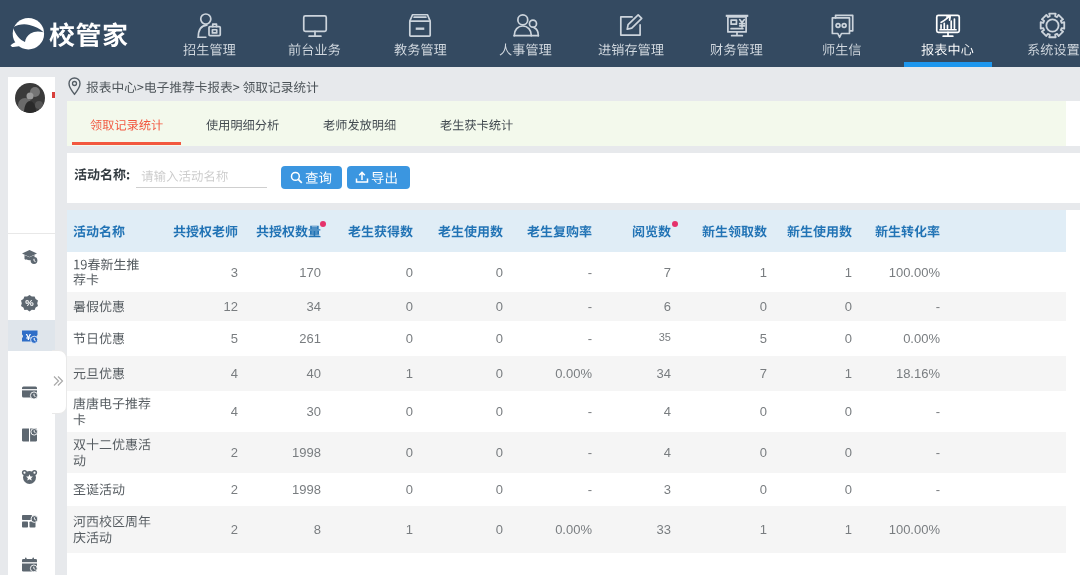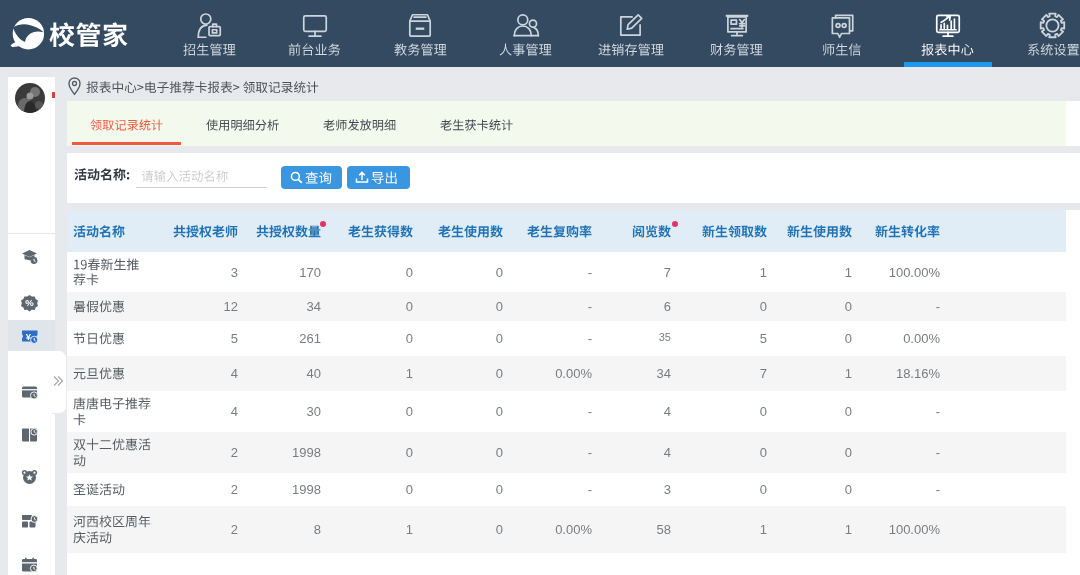--- a/index.html
+++ b/index.html
@@ -436,15 +436,15 @@
 <div style="position:absolute;left:73.0px;top:529.9px;width:40px;height:16.9px">
     <svg width="40" height="16.9" viewBox="0 -12.35 40 16.90" style="position:absolute;overflow:visible">
       <path d="M5.9 -10.6C6.3 -10.2 6.6 -9.7 6.8 -9.3H1.5V-5.8C1.5 -4 1.4 -1.4 0.4 0.5C0.6 0.6 1 0.8 1.2 1C2.3 -0.9 2.5 -3.8 2.5 -5.8V-8.4H12.4V-9.3H7.9C7.7 -9.8 7.2 -10.5 6.8 -10.9ZM7.1 -8C7 -7.3 7 -6.6 6.9 -5.8H3.2V-4.9H6.7C6.3 -2.9 5.3 -0.9 2.7 0.2C2.9 0.4 3.2 0.8 3.3 1C5.7 -0.1 6.8 -1.8 7.4 -3.7C8.4 -1.7 10 0 11.8 1C12 0.7 12.3 0.3 12.5 0.1C10.5 -0.8 8.8 -2.7 7.9 -4.9H12.1V-5.8H7.9C8 -6.6 8.1 -7.3 8.1 -8ZM14.2 -10.1C15 -9.6 16.1 -9 16.6 -8.6L17.2 -9.4C16.6 -9.8 15.5 -10.4 14.7 -10.8ZM13.5 -6.5C14.3 -6.1 15.4 -5.4 16 -5.1L16.5 -5.9C15.9 -6.2 14.8 -6.8 14.1 -7.2ZM13.8 0.2 14.7 0.9C15.4 -0.3 16.4 -2 17 -3.3L16.3 -4C15.6 -2.5 14.5 -0.8 13.8 0.2ZM17.2 -7.1V-6.2H20.9V-4H18.1V1H19V0.5H23.6V1H24.6V-4H21.8V-6.2H25.4V-7.1H21.8V-9.4C23 -9.6 24 -9.8 24.9 -10.1L24.1 -10.9C22.7 -10.4 20 -9.9 17.8 -9.7C17.9 -9.5 18 -9.1 18.1 -8.9C19 -9 20 -9.1 20.9 -9.2V-7.1ZM19 -0.4V-3.1H23.6V-0.4ZM27.2 -9.9V-9H32.2V-9.9ZM34.5 -10.7C34.5 -9.8 34.5 -8.8 34.5 -7.9H32.6V-7H34.4C34.3 -4 33.7 -1.3 32 0.3C32.2 0.5 32.6 0.8 32.7 1C34.6 -0.8 35.2 -3.8 35.4 -7H37.3C37.2 -2.4 37 -0.6 36.6 -0.2C36.5 -0.1 36.4 -0.1 36.1 -0.1C35.9 -0.1 35.2 -0.1 34.5 -0.1C34.6 0.2 34.7 0.6 34.7 0.8C35.4 0.9 36.2 0.9 36.6 0.8C37 0.8 37.2 0.7 37.5 0.4C37.9 -0.2 38.1 -2.1 38.3 -7.4C38.3 -7.6 38.3 -7.9 38.3 -7.9H35.4C35.4 -8.8 35.5 -9.8 35.5 -10.7ZM27.2 -0.6 27.2 -0.6V-0.6C27.5 -0.7 27.9 -0.9 31.6 -1.7L31.8 -0.8L32.7 -1.1C32.4 -2 31.8 -3.6 31.3 -4.7L30.5 -4.5C30.8 -3.9 31 -3.2 31.3 -2.5L28.2 -1.9C28.7 -3 29.2 -4.5 29.5 -5.9H32.4V-6.8H26.7V-5.9H28.5C28.2 -4.3 27.6 -2.8 27.4 -2.4C27.2 -1.9 27.1 -1.5 26.8 -1.5C27 -1.2 27.1 -0.8 27.2 -0.6Z" fill="#565c61"></path>
     </svg>
   </div>
 <div class="abs" style="right:842px;top:522.0px;font-size:13px;color:#797d80;white-space:nowrap">2</div>
 <div class="abs" style="right:759px;top:522.0px;font-size:13px;color:#797d80;white-space:nowrap">8</div>
 <div class="abs" style="right:667px;top:522.0px;font-size:13px;color:#797d80;white-space:nowrap">1</div>
 <div class="abs" style="right:577px;top:522.0px;font-size:13px;color:#797d80;white-space:nowrap">0</div>
 <div class="abs" style="right:488px;top:522.0px;font-size:13px;color:#797d80;white-space:nowrap">0.00%</div>
-<div class="abs" style="right:409px;top:522.0px;font-size:13px;color:#797d80;white-space:nowrap">58</div>
+<div class="abs" style="right:409px;top:522.0px;font-size:13px;color:#797d80;white-space:nowrap">33</div>
 <div class="abs" style="right:313px;top:522.0px;font-size:13px;color:#797d80;white-space:nowrap">1</div>
 <div class="abs" style="right:228px;top:522.0px;font-size:13px;color:#797d80;white-space:nowrap">1</div>
 <div class="abs" style="right:140px;top:522.0px;font-size:13px;color:#797d80;white-space:nowrap">100.00%</div>
 </body></html>

